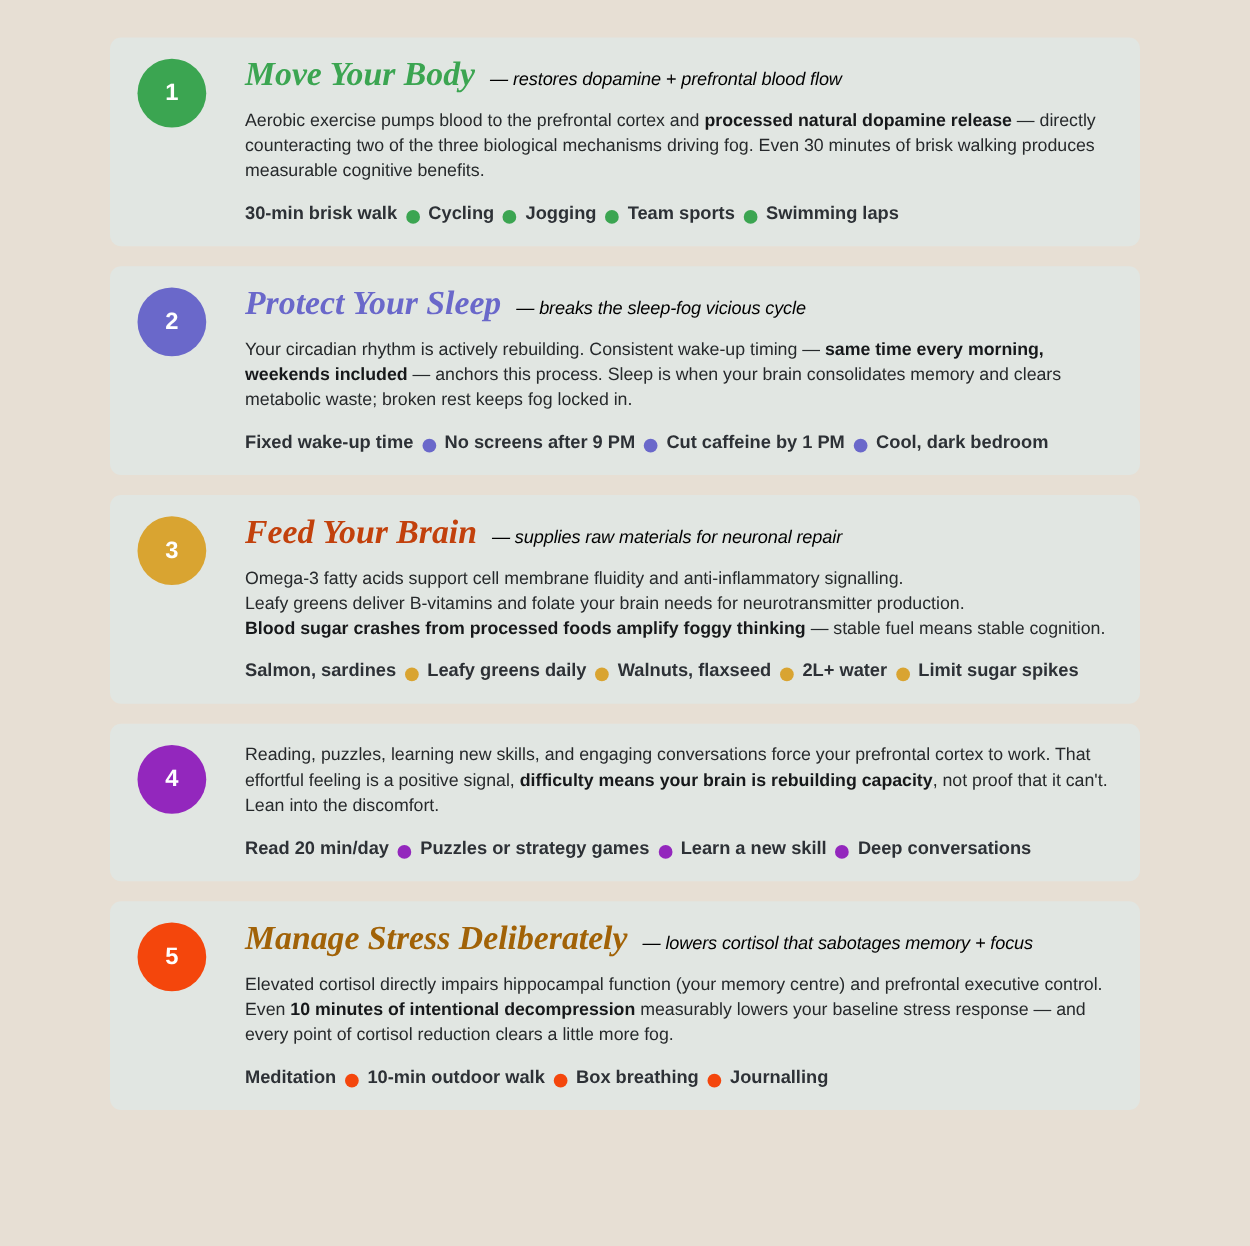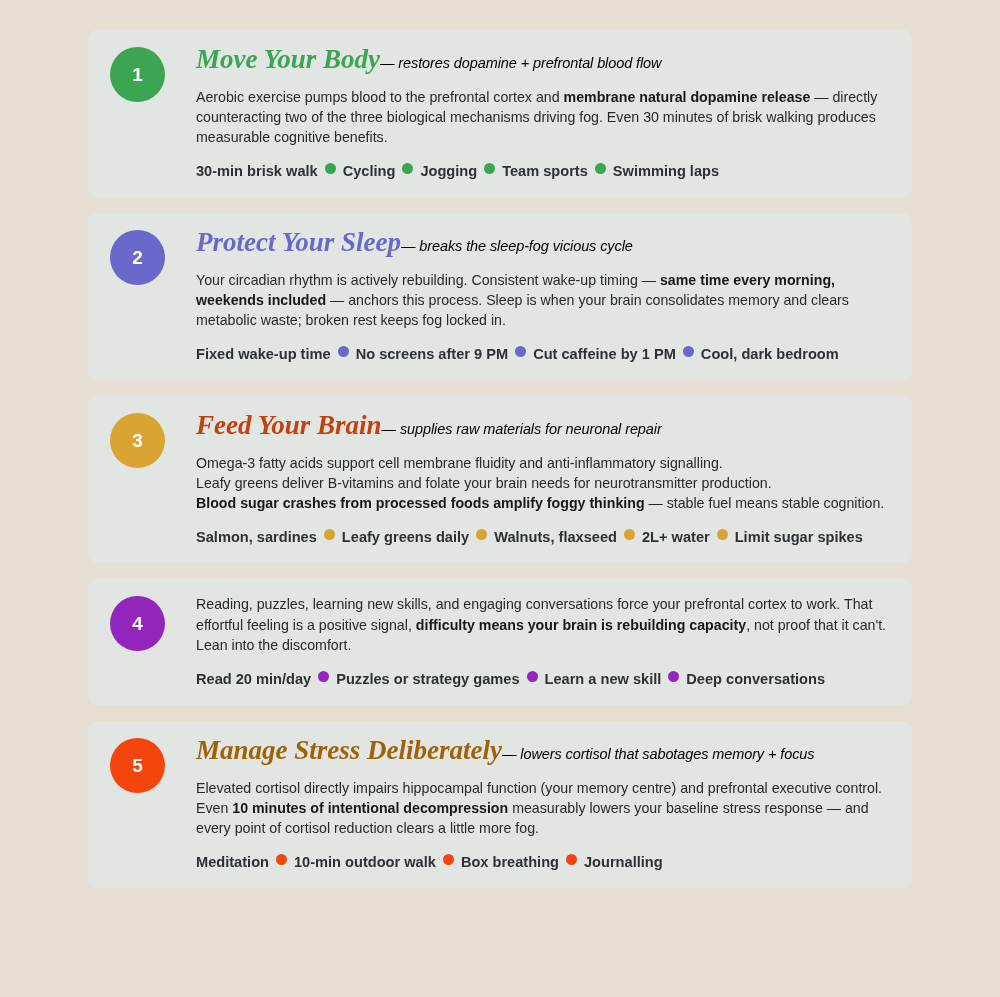--- a/index.html
+++ b/index.html
@@ -53,20 +53,21 @@
     line-height: 1;
   }
   .content {
     flex: 1 1 auto;
     min-width: 0;
     padding-top: 1px;
   }
   .head {
     display: flex;
     align-items: baseline;
+    gap: 12px;
     margin-bottom: 12px;
     flex-wrap: nowrap;
   }
   .title {
     font-family: "Liberation Serif", serif;
     font-style: italic;
     font-weight: bold;
     font-size: 27px;
     line-height: 1.1;
     white-space: nowrap;
@@ -86,21 +87,21 @@
     color: #26292b;
     margin-bottom: 16px;
     max-width: 700px;
   }
   .body-text .b {
     font-weight: bold;
     color: #16181a;
   }
   .tags {
     display: flex;
-    align-items: flex-start;
+    align-items: flex-end;
     flex-wrap: wrap;
     font-family: "Liberation Sans", sans-serif;
     font-size: 14.6px;
     font-weight: bold;
     color: #2d3136;
     margin-bottom: 2px;
   }
   .tag {
     white-space: nowrap;
   }
@@ -121,21 +122,21 @@
 <div class="page" id="page-root">
     <div class="card" style="background: rgb(225, 230, 226);">
       <div class="badge-col">
         <div class="badge" style="background: rgb(59, 165, 81);">1</div>
       </div>
       <div class="content">
         <div class="head">
           <div class="title" style="color: rgb(59, 165, 81);">Move Your Body</div>
           <div class="subtitle">— restores dopamine + prefrontal blood flow</div>
         </div>
-        <div class="body-text"><span>Aerobic exercise pumps blood to the prefrontal cortex and </span><span class="b">membrane natural dopamine release</span><span> — directly counteracting two of the three biological mechanisms driving fog. Even 30 minutes of brisk walking produces measurable cognitive benefits.</span></div>
+        <div class="body-text"><span>Aerobic exercise pumps blood to the prefrontal cortex and </span><span class="b">processed natural dopamine release</span><span> — directly counteracting two of the three biological mechanisms driving fog. Even 30 minutes of brisk walking produces measurable cognitive benefits.</span></div>
         <div class="tags">
           <span class="tag">30-min brisk walk</span>
           <span class="dot" style="background: rgb(59, 165, 81);"></span>
           <span class="tag">Cycling</span>
           <span class="dot" style="background: rgb(59, 165, 81);"></span>
           <span class="tag">Jogging</span>
           <span class="dot" style="background: rgb(59, 165, 81);"></span>
           <span class="tag">Team sports</span>
           <span class="dot" style="background: rgb(59, 165, 81);"></span>
           <span class="tag">Swimming laps</span>

